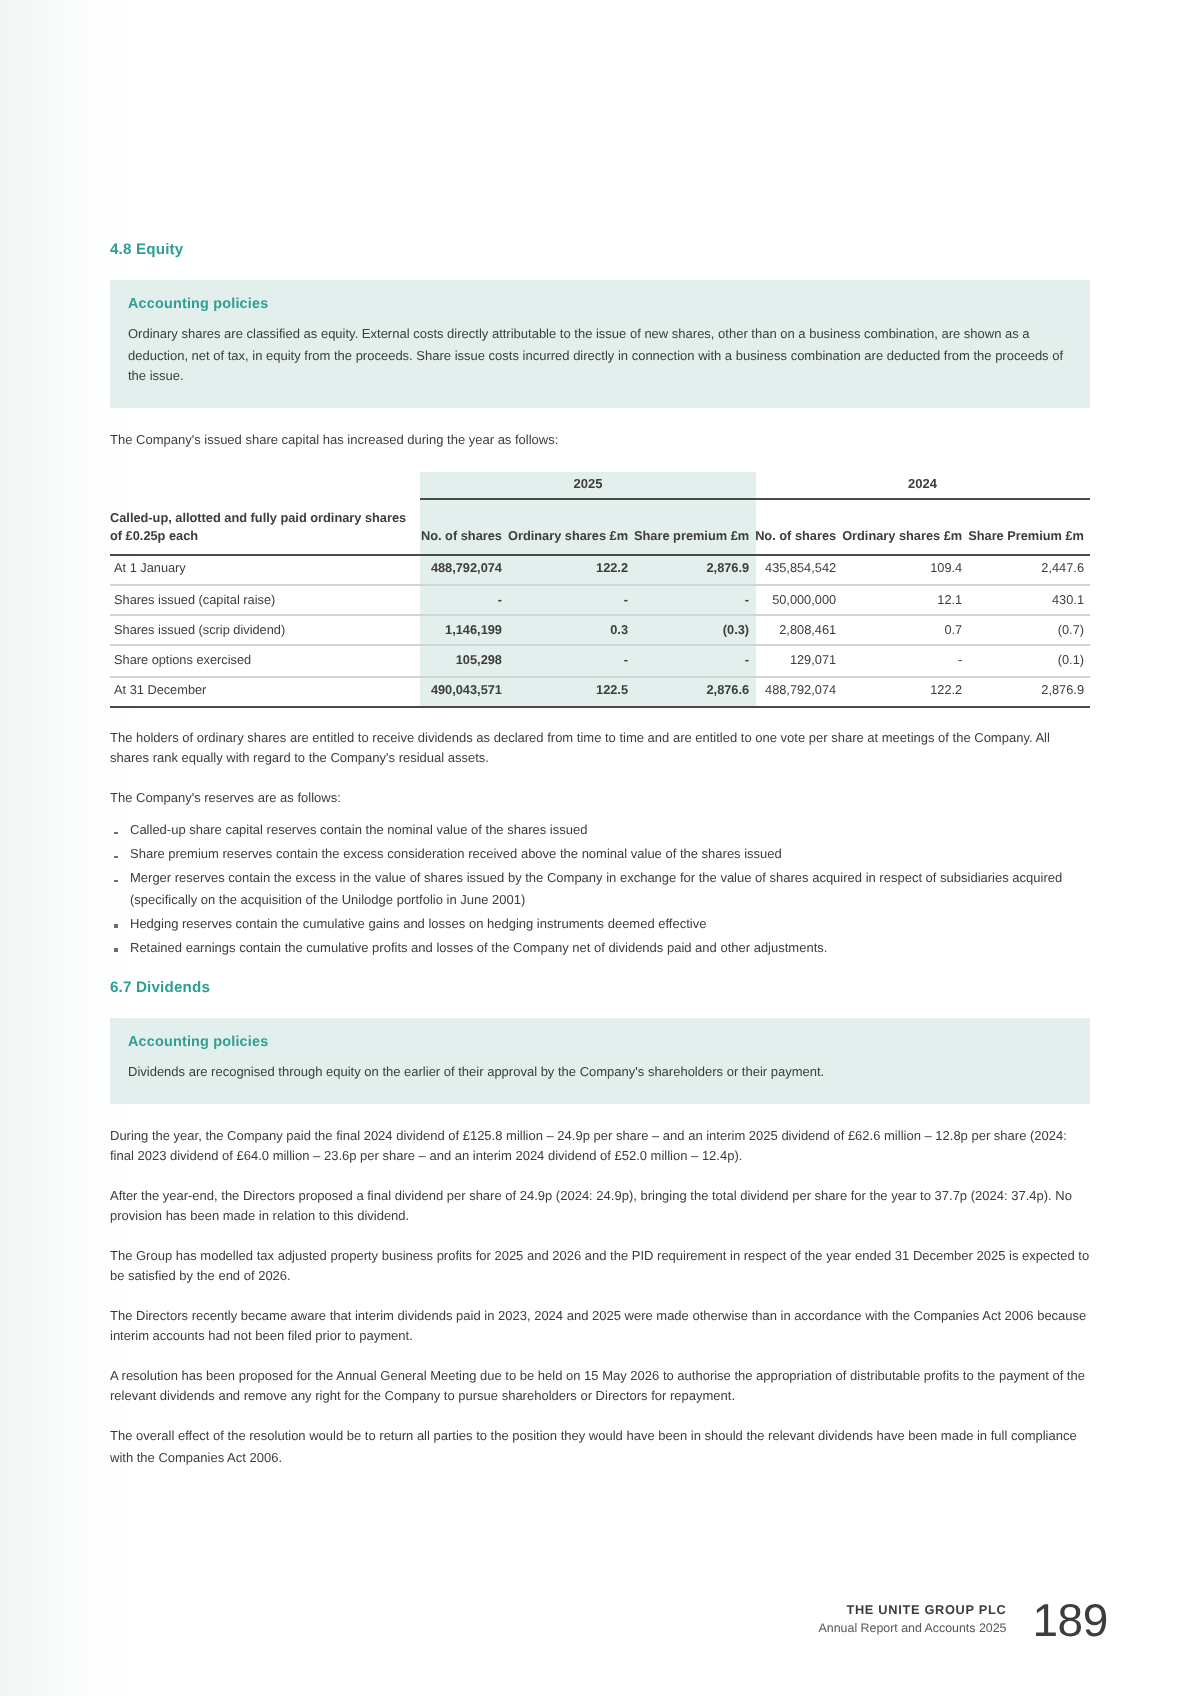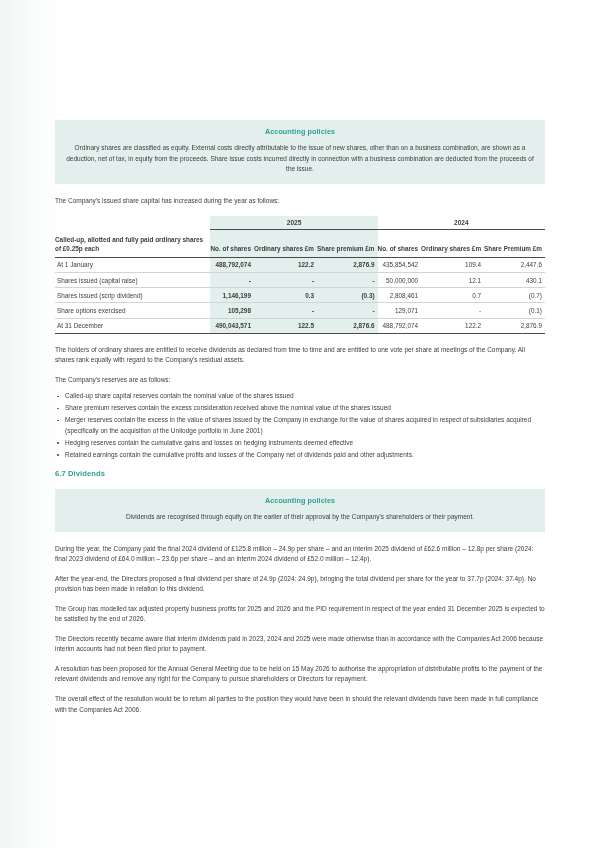--- a/index.html
+++ b/index.html
@@ -38,21 +38,20 @@
   }
   .section-heading-2 {
     margin-top: 9px;
   }
 
   
   .policy-box {
     background: #e2efec;
     padding: 7px 9px 9px 9px;
     margin-bottom: 12px;
-    text-align: center;
   }
   .policy-title {
     color: #2f9e93;
     font-size: 7.2px;
     font-weight: bold;
     letter-spacing: 0.1px;
     margin: 0 0 7px 0;
   }
   .policy-text {
     font-size: 6.5px;
@@ -194,20 +193,21 @@
     letter-spacing: -0.2px;
     line-height: 1;
   }
 </style>
 </head>
 <body>
 
 <div class="page">
   <div class="content">
 
+    <h2 class="section-heading">4.8 Equity</h2>
 
     <div class="policy-box">
       <div class="policy-title">Accounting policies</div>
       <p class="policy-text">Ordinary shares are classified as equity. External costs directly attributable to the issue of new shares, other than on a business combination, are shown as a deduction, net of tax, in equity from the proceeds. Share issue costs incurred directly in connection with a business combination are deducted from the proceeds of the issue.</p>
     </div>
 
     <p class="body-text tight">The Company's issued share capital has increased during the year as follows:</p>
 
     <table class="share-table">
       <tbody>
@@ -299,13 +299,20 @@
     </div>
 
     <p class="body-text">During the year, the Company paid the final 2024 dividend of £125.8 million – 24.9p per share – and an interim 2025 dividend of £62.6 million – 12.8p per share (2024: final 2023 dividend of £64.0 million – 23.6p per share – and an interim 2024 dividend of £52.0 million – 12.4p).</p>
     <p class="body-text">After the year-end, the Directors proposed a final dividend per share of 24.9p (2024: 24.9p), bringing the total dividend per share for the year to 37.7p (2024: 37.4p). No provision has been made in relation to this dividend.</p>
     <p class="body-text">The Group has modelled tax adjusted property business profits for 2025 and 2026 and the PID requirement in respect of the year ended 31 December 2025 is expected to be satisfied by the end of 2026.</p>
     <p class="body-text">The Directors recently became aware that interim dividends paid in 2023, 2024 and 2025 were made otherwise than in accordance with the Companies Act 2006 because interim accounts had not been filed prior to payment.</p>
     <p class="body-text">A resolution has been proposed for the Annual General Meeting due to be held on 15 May 2026 to authorise the appropriation of distributable profits to the payment of the relevant dividends and remove any right for the Company to pursue shareholders or Directors for repayment.</p>
     <p class="body-text">The overall effect of the resolution would be to return all parties to the position they would have been in should the relevant dividends have been made in full compliance with the Companies Act 2006.</p>
   </div>
 
+  <div class="footer">
+    <div class="footer-text">
+      <p class="footer-company">THE UNITE GROUP PLC</p>
+      <p class="footer-report">Annual Report and Accounts 2025</p>
+    </div>
+    <div class="page-number">189</div>
+  </div>
 </div>
 
 </body></html>

